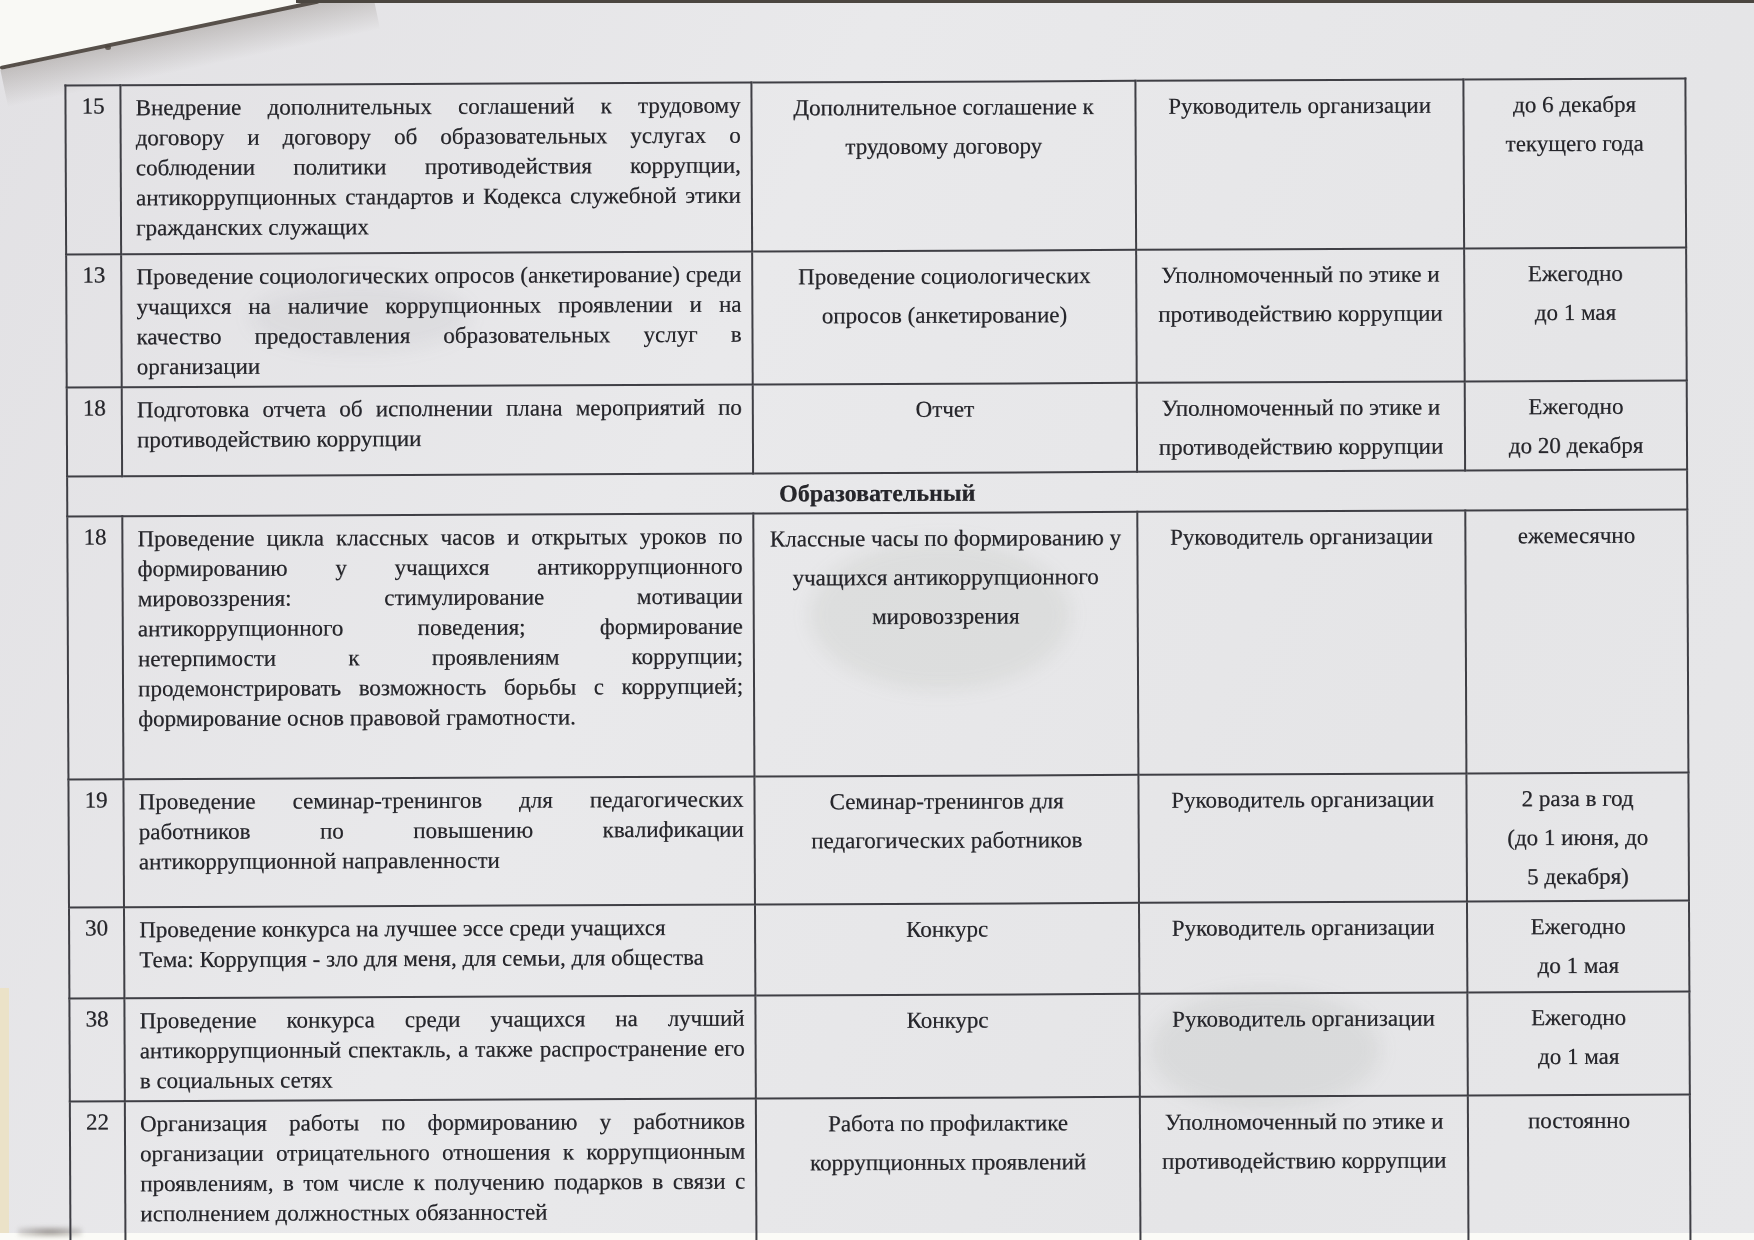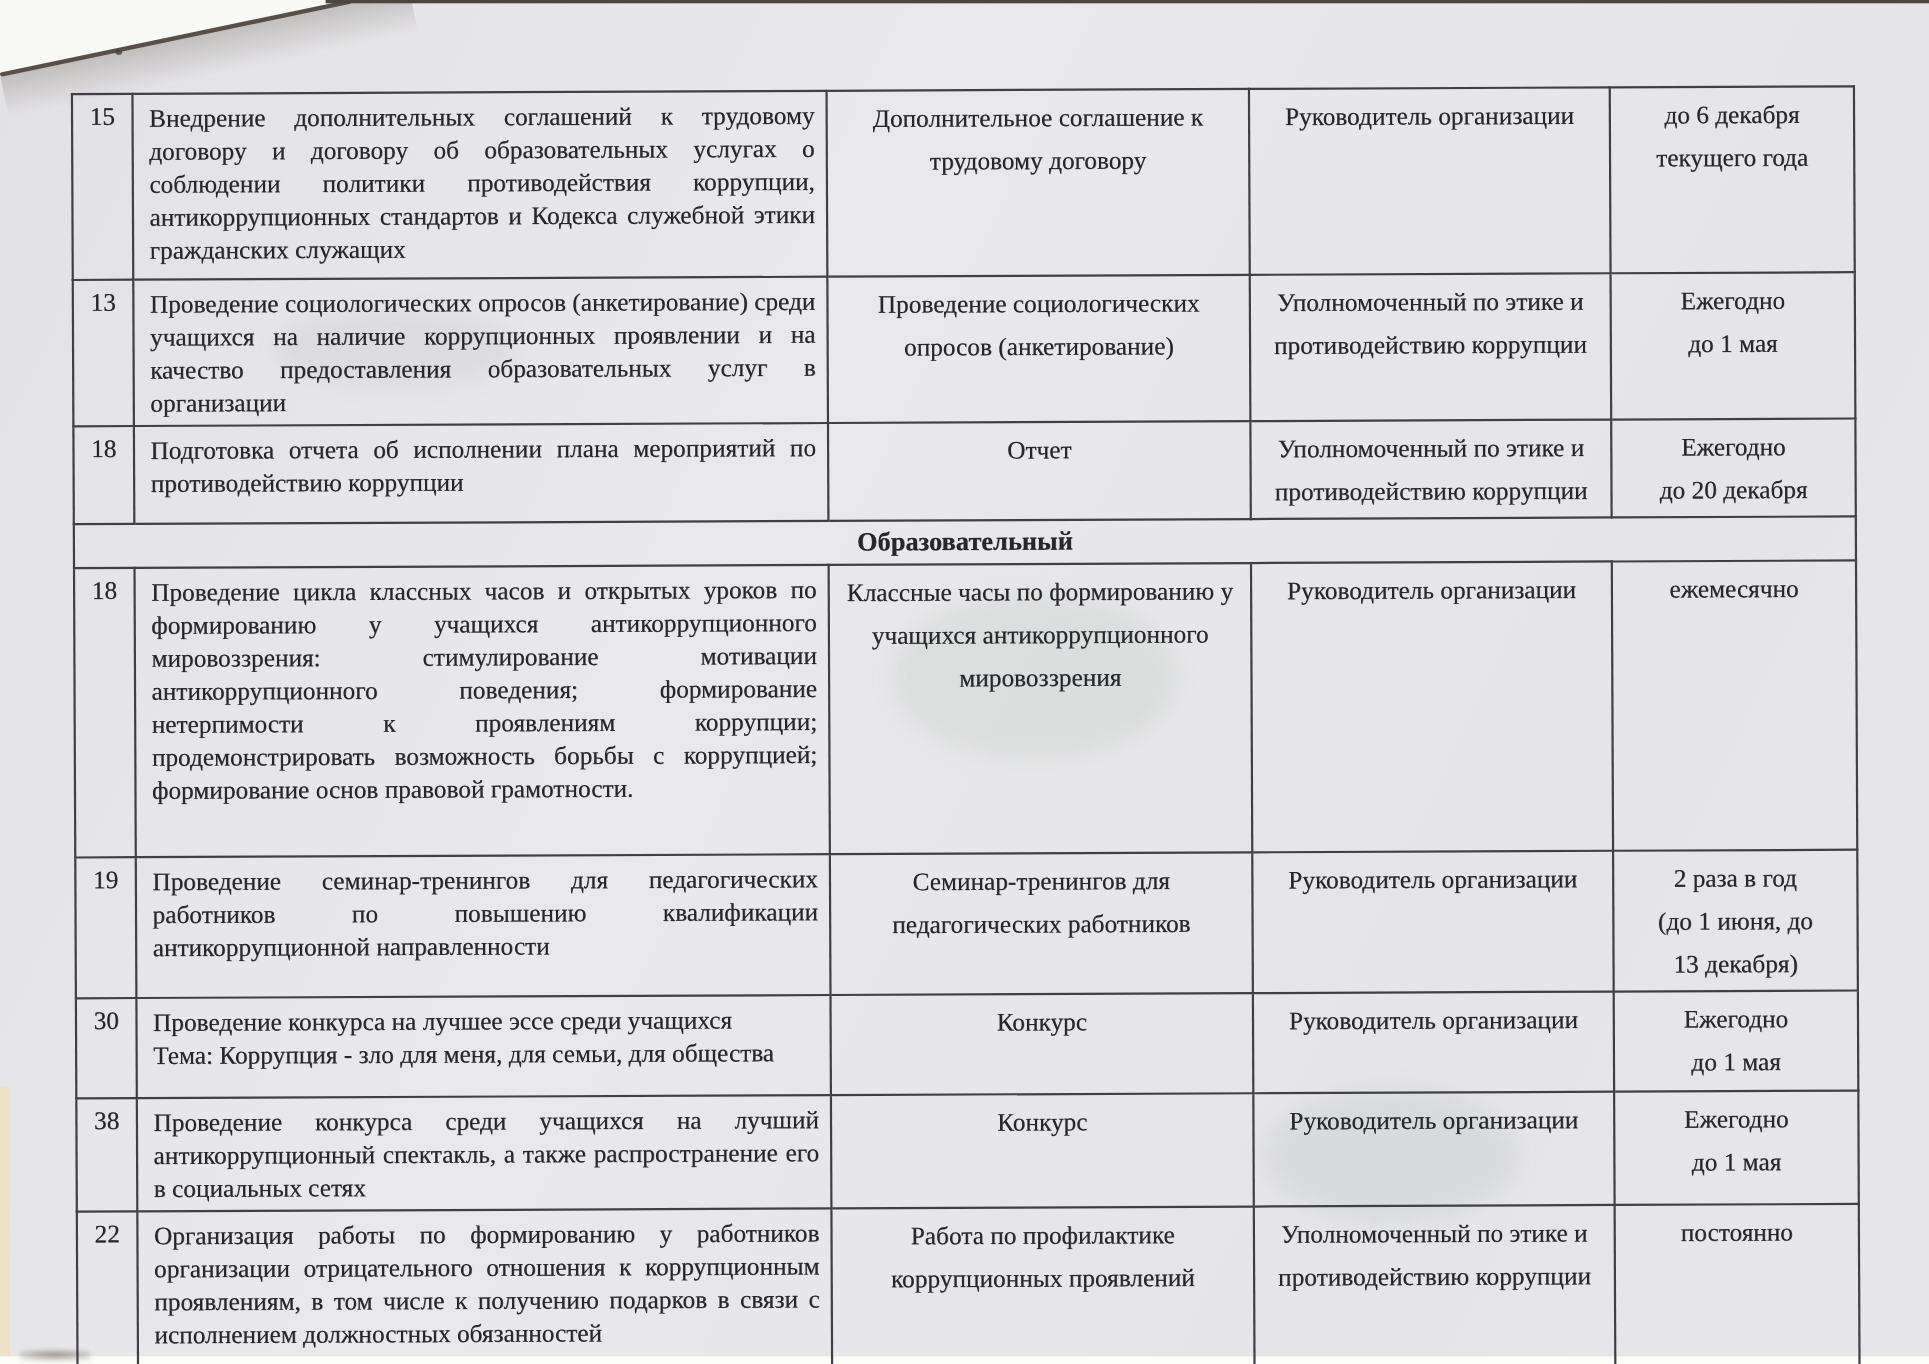--- a/index.html
+++ b/index.html
@@ -147,21 +147,21 @@
           <td class="c-resp">Руководитель организации</td>
           <td class="c-date">ежемесячно</td>
         </tr>
         <tr class="r19">
           <td class="c-num">19</td>
           <td class="c-act">Проведение семинар-тренингов для педагогических работников по повышению квалификации антикоррупционной направленности</td>
           <td class="c-form">Семинар-тренингов для педагогических работников</td>
           <td class="c-resp">Руководитель организации</td>
           <td class="c-date">2 раза в год
 (до 1 июня, до
-13 декабря)</td>
+5 декабря)</td>
         </tr>
         <tr class="r20">
           <td class="c-num">30</td>
           <td class="c-act">Проведение конкурса на лучшее эссе среди учащихся
 Тема: Коррупция - зло для меня, для семьи, для общества</td>
           <td class="c-form">Конкурс</td>
           <td class="c-resp">Руководитель организации</td>
           <td class="c-date">Ежегодно
 до 1 мая</td>
         </tr>

